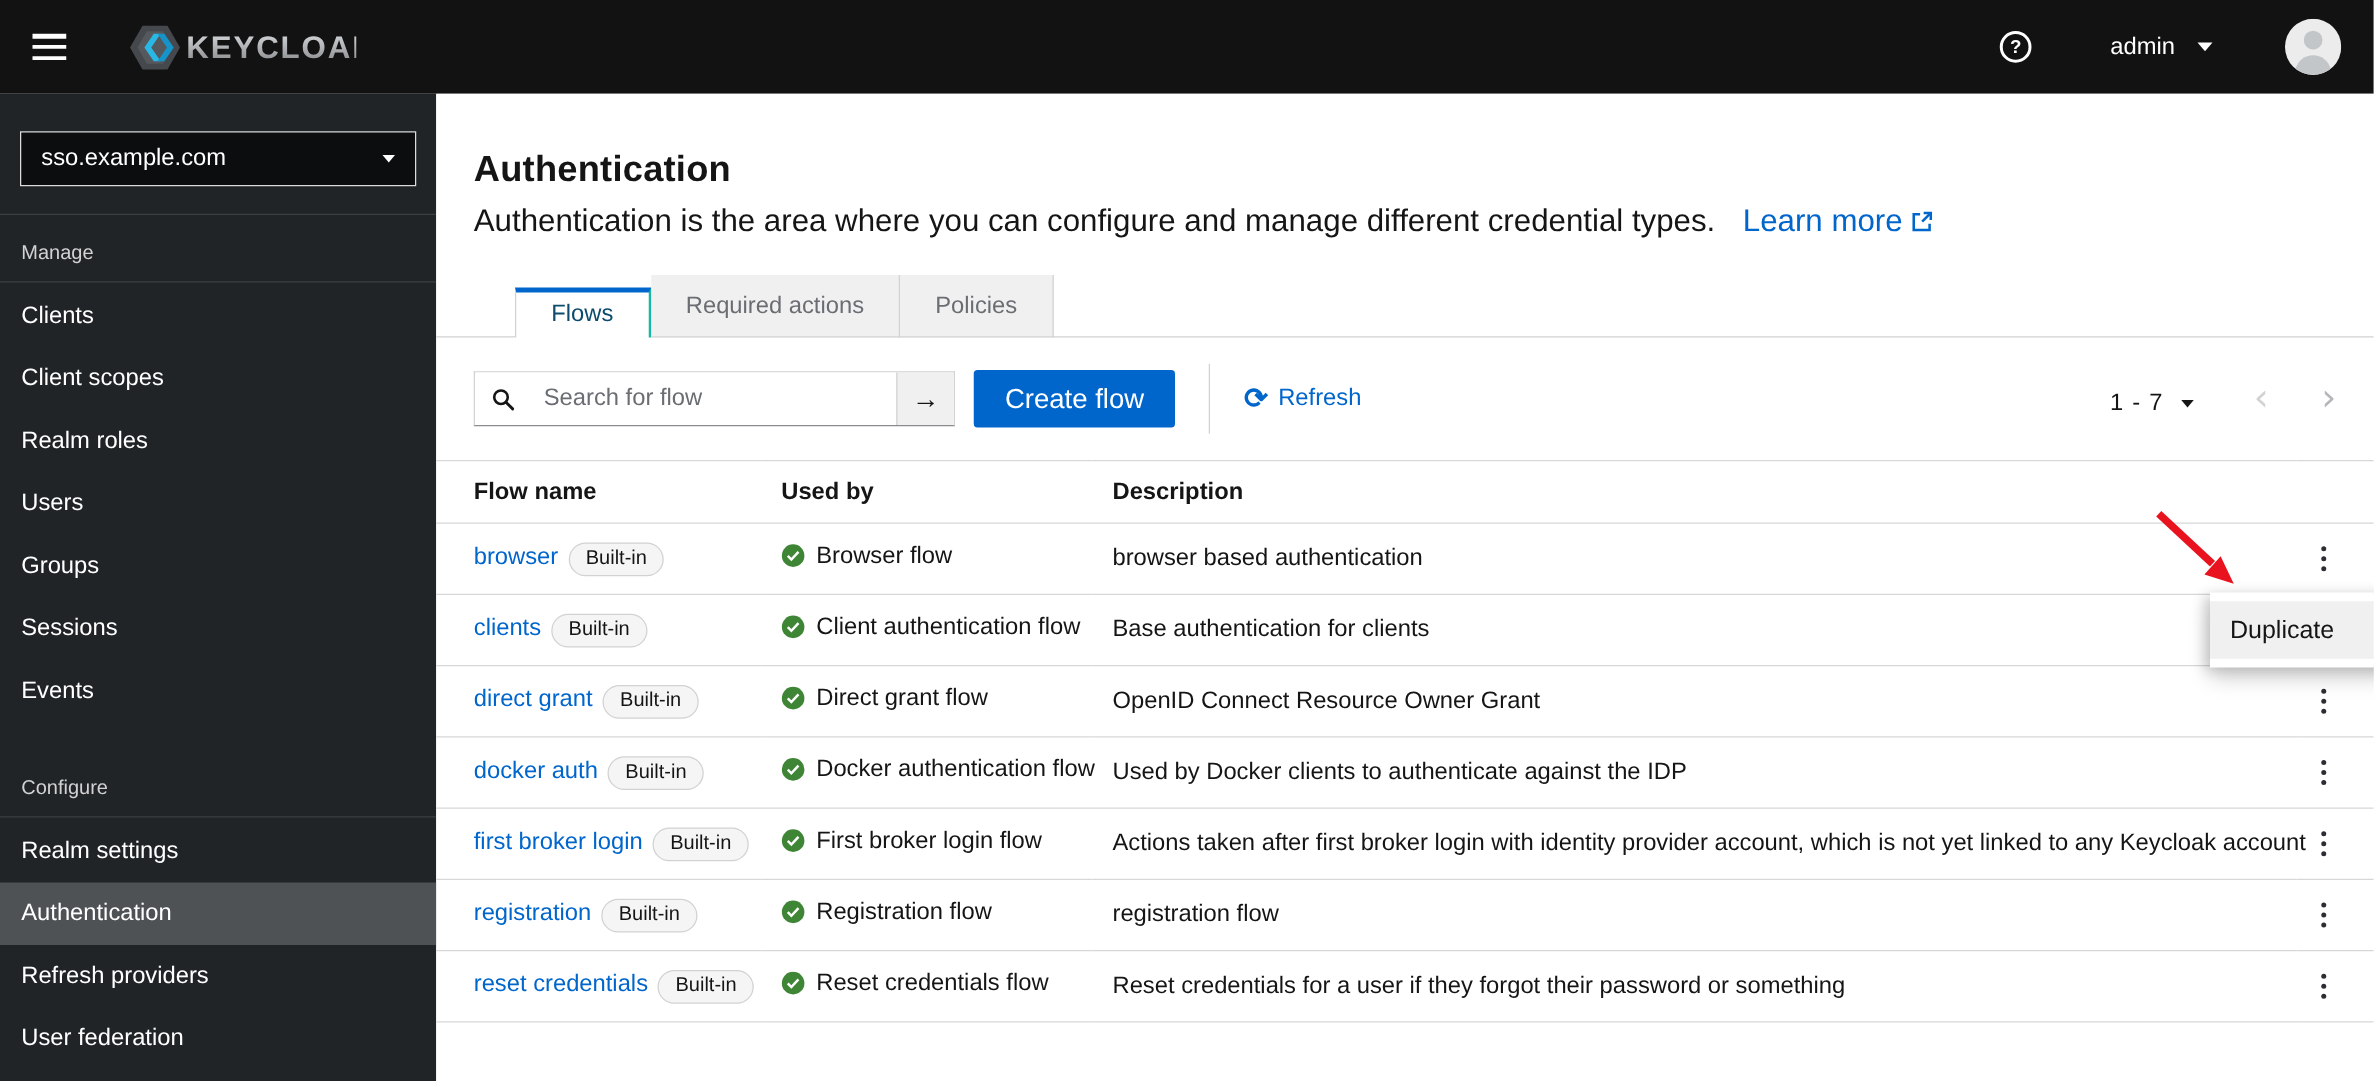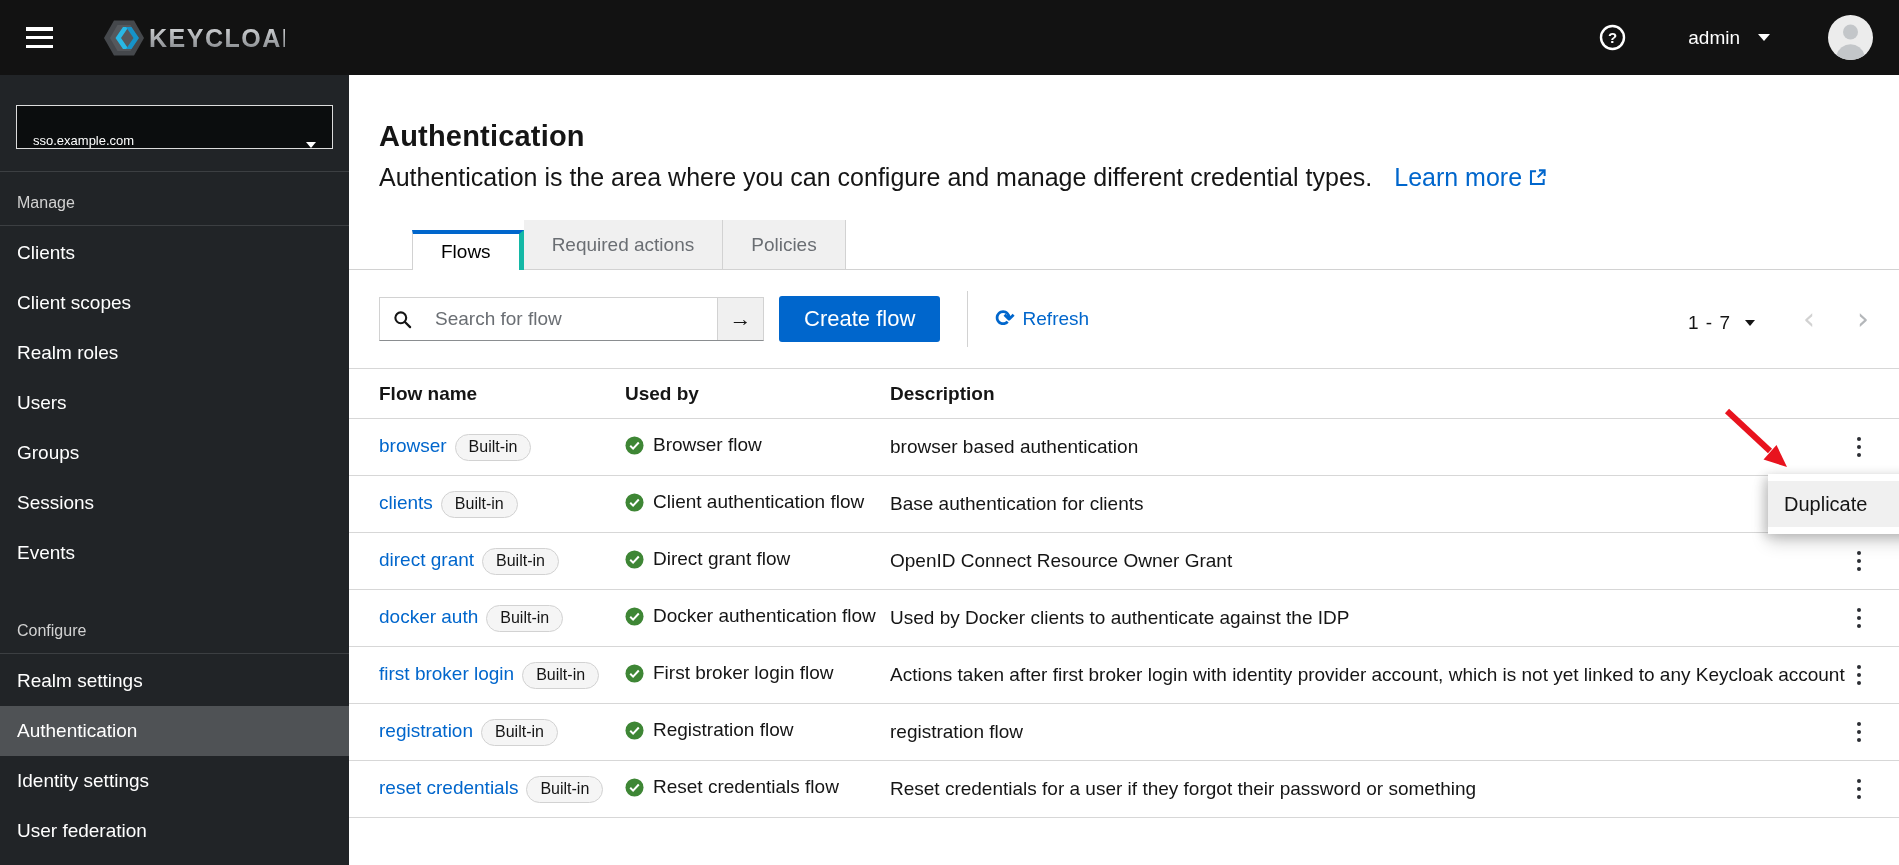--- a/index.html
+++ b/index.html
@@ -15,41 +15,41 @@
   .mast-right { margin-left:auto; display:flex; align-items:center; }
   .help-btn { margin-right:62px; display:flex; cursor:pointer; }
   .user-menu { display:flex; align-items:center; color:#fff; font-size:19px; cursor:pointer; }
   .caret-down { width:0; height:0; border-left:6px solid transparent; border-right:6px solid transparent; border-top:7px solid #fff; margin-left:18px; }
   .avatar { margin-left:58px; cursor:pointer; display:flex; }
 
   
   .layout { display:flex; height:790px; }
   .sidebar { width:349px; background:#212427; flex-shrink:0; color:#fff; }
   .realm-wrap { padding:30px 16px 22px 16px; border-bottom:1px solid #3c3f42; }
-  .realm-box { height:44px; background:#0b0d0e; border:1px solid #dcdcdc; display:flex; align-items:flex-end; justify-content:space-between; padding:0 16px; font-size:13px; cursor:pointer; }
+  .realm-box { height:44px; background:#0b0d0e; border:1px solid #dcdcdc; display:flex; align-items:center; justify-content:space-between; padding:0 16px; font-size:19px; cursor:pointer; }
   .realm-box .caret-down { margin-left:0; border-top-width:6px; border-left-width:5.5px; border-right-width:5.5px; }
   .nav-section-label { padding:22px 17px 13px 17px; font-size:16px; color:#d2d2d2; }
   .nav-divider { border-bottom:1px solid #3c3f42; }
   .nav-items { list-style:none; margin-top:2px; }
   .nav-item { height:50px; display:flex; align-items:center; padding:0 17px; font-size:19px; color:#fff; cursor:pointer; }
   .nav-item.active { background:#4f5255; }
   .nav-section.configure { margin-top:22px; }
 
   
   .main { flex:1; background:#fff; position:relative; min-width:0; }
   .page-head { padding:44px 30px 0 30px; }
   .page-title { font-size:29px; font-weight:700; line-height:34px; letter-spacing:.2px; }
   .desc-row { margin-top:10px; font-size:25px; display:flex; align-items:center; }
   .learn-more { color:#0066cc; text-decoration:none; margin-left:22px; display:inline-flex; align-items:center; gap:6px; cursor:pointer; }
 
   .tabs { display:flex; margin-top:28px; height:50px; }
   .tab-spacer { width:63px; border-bottom:1px solid #d2d2d2; }
   .tab-fill { flex:1; border-bottom:1px solid #d2d2d2; }
   .tab { padding:0 28px; display:flex; align-items:center; font-size:19px; cursor:pointer; }
-  .tab.active { background:#fff; color:#000000; border-top:4px solid #0066cc; border-left:1px solid #d2d2d2; border-right:5px solid #14b8a6;margin-top:10px; }
+  .tab.active { background:#fff; color:#0c4a6e; border-top:4px solid #0066cc; border-left:1px solid #d2d2d2; border-right:2px solid #14b8a6;margin-top:10px; }
   .tab.inactive { background:#f0f0f0; color:#6a6e73; border-bottom:1px solid #d2d2d2; border-right:1px solid #d2d2d2; }
 
   .toolbar { display:flex; align-items:center; margin:26px 30px 0 30px; height:46px; }
   .search-group { display:flex; width:385px; height:44px; border:1px solid #d2d2d2; border-bottom-color:#8a8d90; }
   .search-field { flex:1; display:flex; align-items:center; background:#fff; padding:0 10px 0 13px; gap:23px; }
   .search-field input { border:none; outline:none; flex:1; font-size:19px; font-family:"Liberation Sans",sans-serif; color:#151515; }
   .search-field input::placeholder { color:#6a6e73; }
   .search-arrow-btn { width:46px; background:#f0f0f0; border:none; border-left:1px solid #d2d2d2; font-size:22px; color:#151515; cursor:pointer; line-height:1; }
   .create-btn { margin-left:15px; height:46px; padding:0 25px; background:#0066cc; color:#fff; border:none; border-radius:3px; font-size:22px; font-family:"Liberation Sans",sans-serif; cursor:pointer; }
   .toolbar-divider { width:1px; height:56px; background:#d2d2d2; margin:0 27px; }
@@ -169,21 +169,21 @@
           <div class="nav-section-label">Configure</div>
           <div class="nav-divider"></div>
           <ul class="nav-items">
             <li class="nav-item">
               <span>Realm settings</span>
             </li>
             <li class="nav-item active">
               <span>Authentication</span>
             </li>
             <li class="nav-item">
-              <span>Identity settings</span>
+              <span>Refresh providers</span>
             </li>
             <li class="nav-item">
               <span>User federation</span>
             </li>
           </ul>
         </div>
       </div>
   </nav>
 
   <main class="main">

